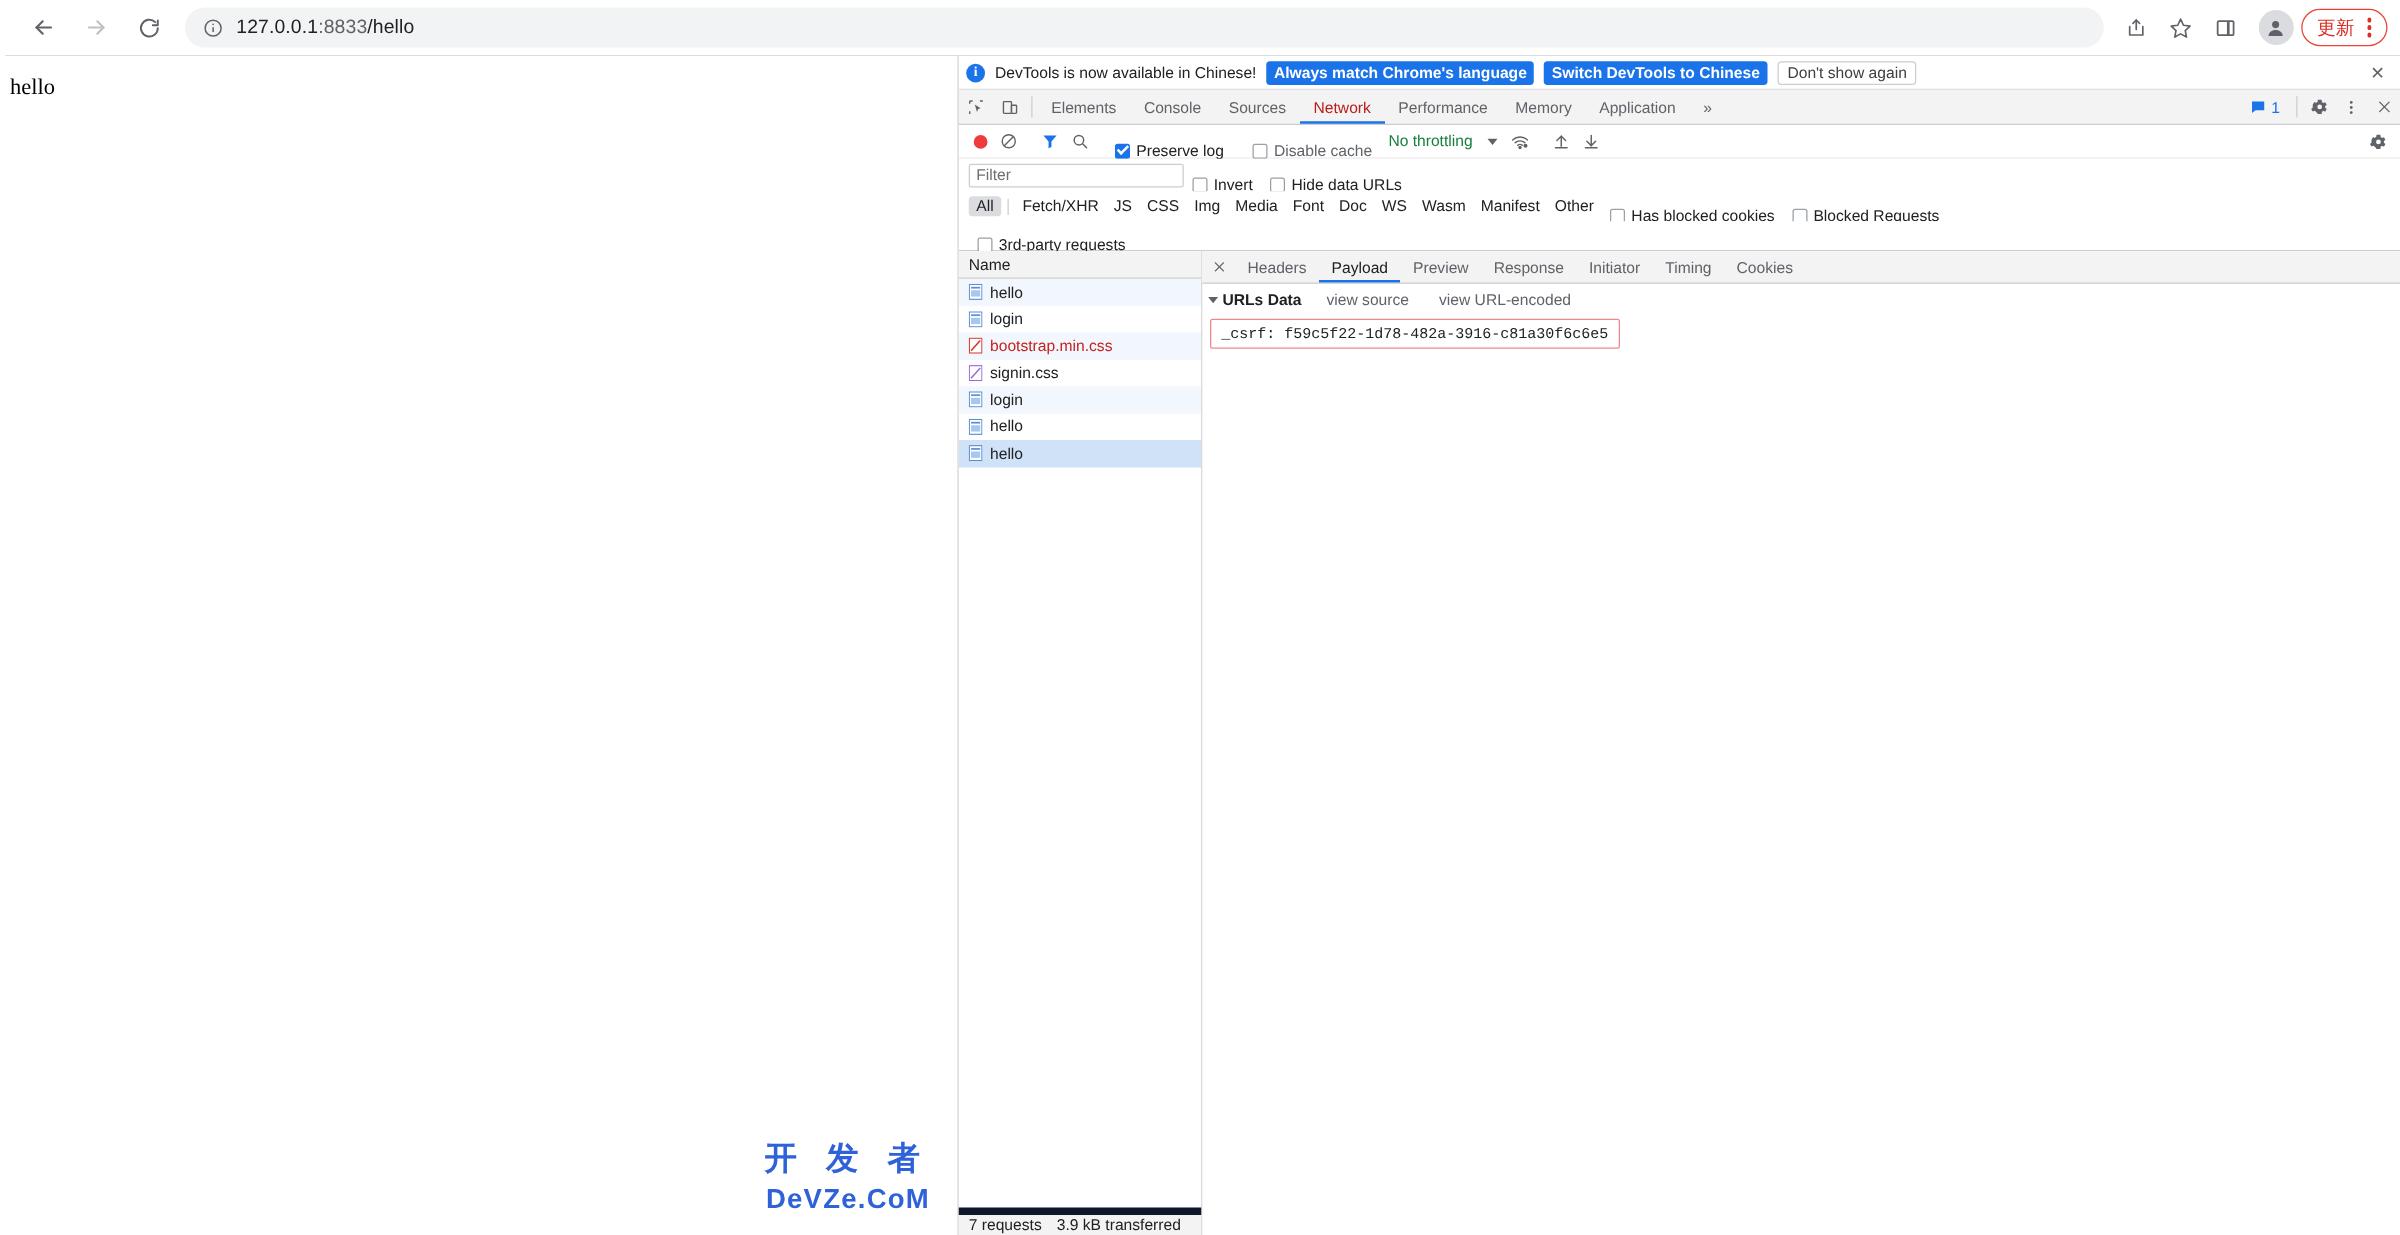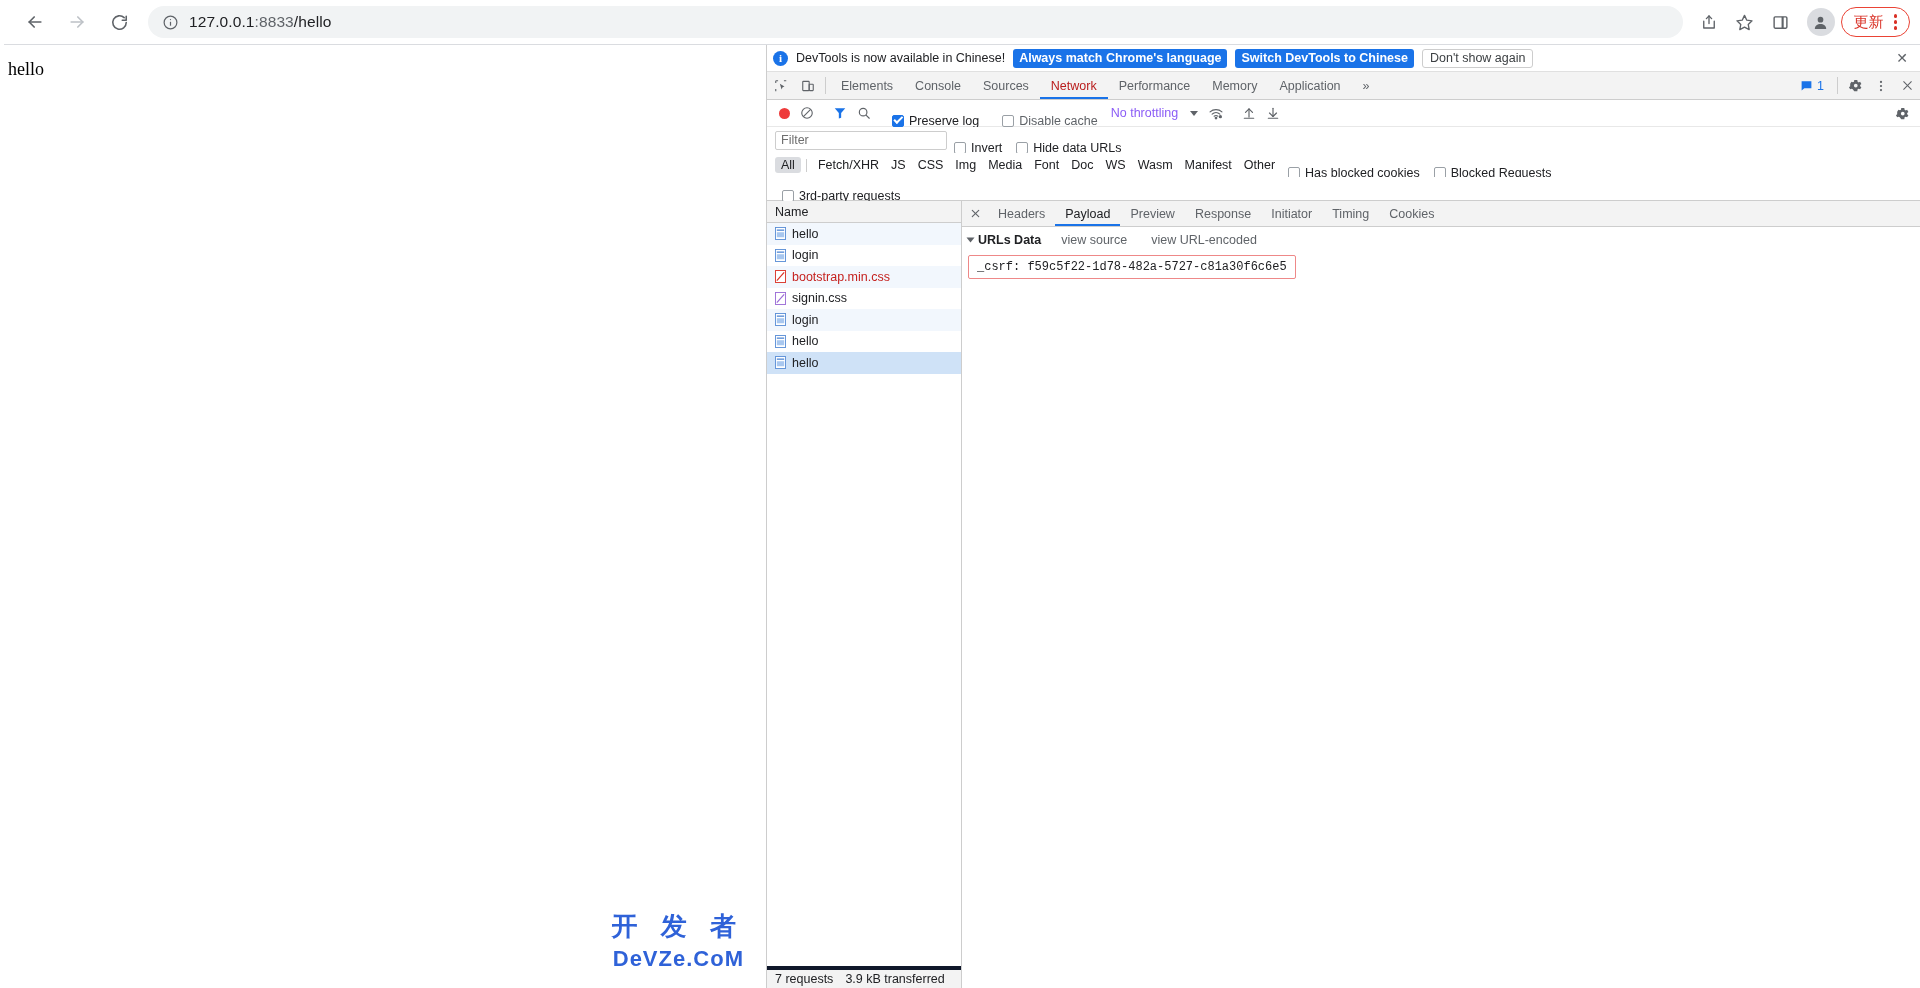--- a/index.html
+++ b/index.html
@@ -158,21 +158,21 @@
   .cbx.checked .box{
     background:#1a73e8;border-color:#1a73e8;
     display:flex;align-items:center;justify-content:center;
   }
   .cbx.checked .box::after{
     content:""; width:3px;height:6.5px;border:solid #fff;border-width:0 2px 2px 0;
     transform:rotate(45deg) translate(-1px,-1px);
   }
   .cbx.dim{ color:#5f6368; }
   .throttle{
-    display:flex;align-items:center;gap:12px; font-size:12.5px; color:#8b5cf6;
+    display:flex;align-items:center;gap:12px; font-size:12.5px; color:#15803d;
     padding:0 6px; cursor:pointer; white-space:nowrap;
   }
   .caret{ border-left:4px solid transparent;border-right:4px solid transparent;border-top:5px solid #5f6368;}
   .net-toolbar .spacer{ flex:1; }
 
   
   .filter-row{
     height:26px; flex:none; display:flex; align-items:center; padding:0 8px;
     background:#fff;
   }
@@ -219,21 +219,21 @@
     padding:0 8px; font-size:12.5px; color:#202124; cursor:pointer;
     white-space:nowrap;
   }
   .req-row.alt{ background:#f2f7fd; }
   .req-row.sel{ background:#cfe2f7; }
   .req-row.err{ color:#c5221f; }
   .ricon{ width:11px;height:13px; flex:none; display:block;}
   .req-footer{
     height:22px; flex:none; display:flex; align-items:center; gap:12px;
     padding:0 8px; font-size:12.5px; color:#202124;
-    border-top:4px solid #0f172a; background:#f3f3f3;
+    border-top:6px solid #0f172a; background:#f3f3f3;
   }
 
   .detail-pane{ flex:1; display:flex; flex-direction:column; min-width:0; background:#fff;}
   .detail-tabs{
     height:26px; flex:none; display:flex; align-items:stretch;
     background:#f3f3f3; border-bottom:1px solid #cdcdcd;
   }
   .detail-tabs .dx{
     width:26px; display:flex; align-items:center; justify-content:center;
     color:#5f6368; cursor:pointer; font-size:13px;
@@ -626,19 +626,19 @@
 
       <div class="payload">
         <div class="pl-head">
           <span class="tri"></span>
           <span class="pl-title">URLs Data</span>
           <span class="pl-link">view source</span>
           <span class="pl-link">view URL-encoded</span>
         </div>
         <div class="pl-box">
           <span class="k">_csrf:</span>
-          <span class="v">f59c5f22-1d78-482a-5727-c81a30f6c6e5</span>
+          <span class="v">f59c5f22-1d78-482a-3916-c81a30f6c6e5</span>
         </div>
       </div>
     </div>
 
   </div>
 </div>
 
 </body></html>

